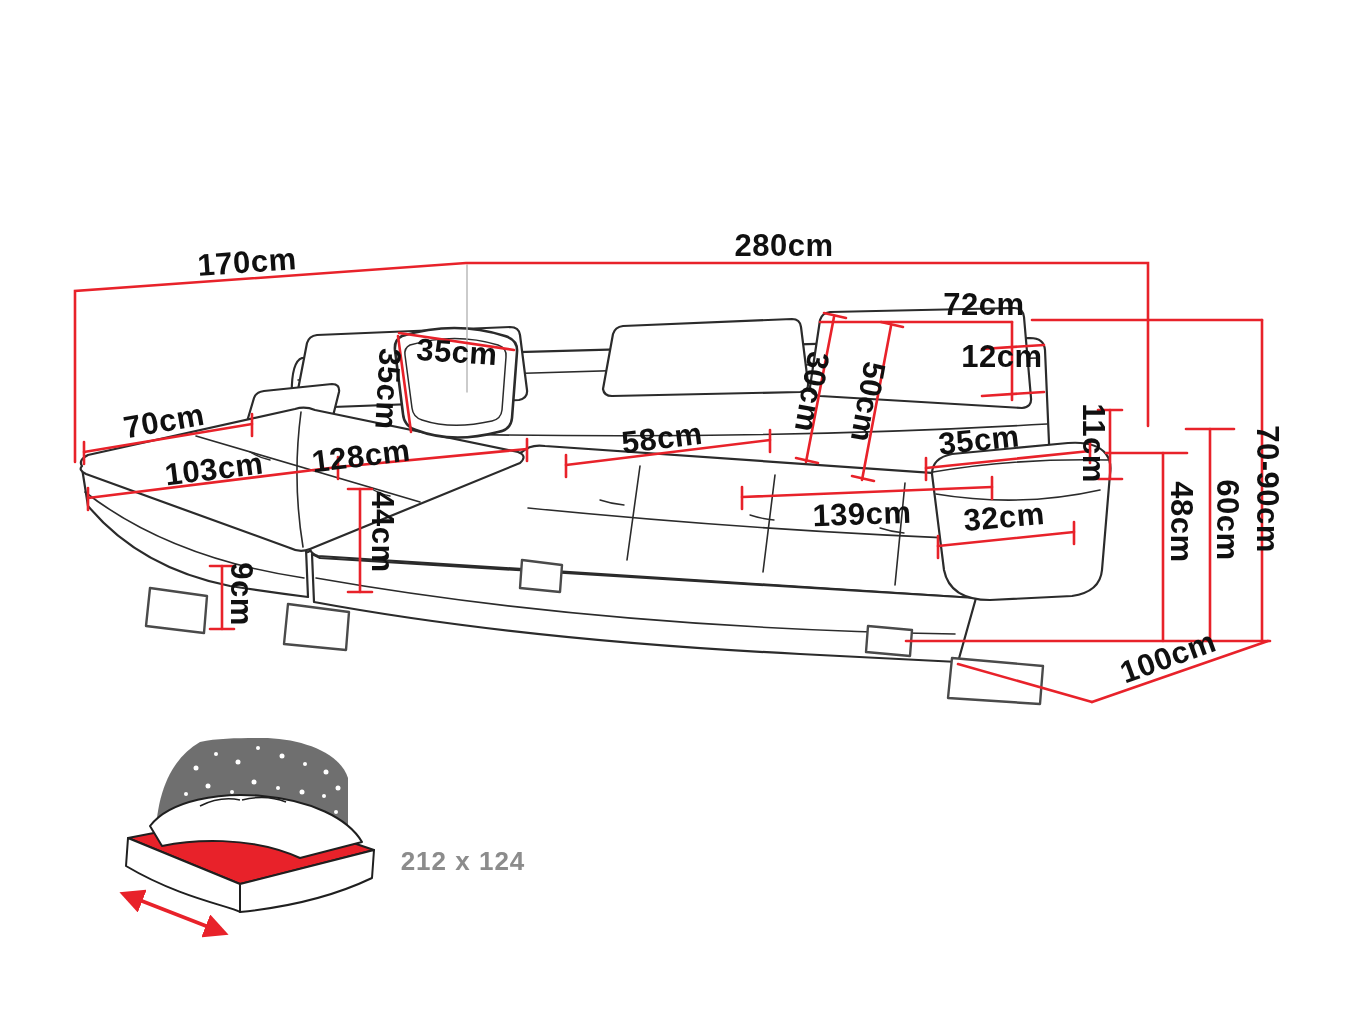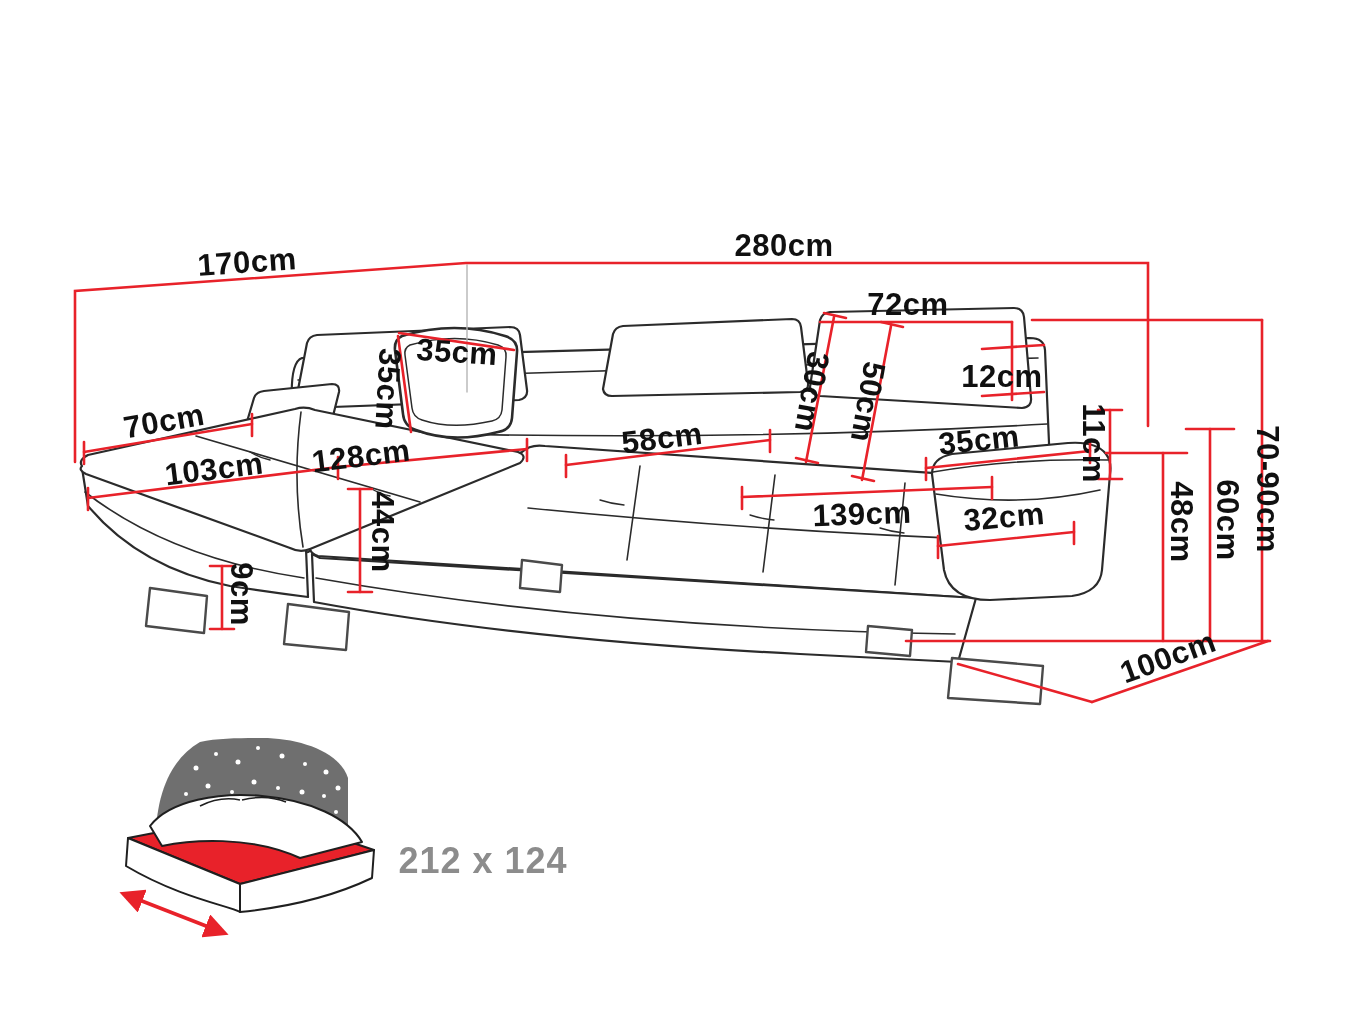--- a/index.html
+++ b/index.html
@@ -7,22 +7,22 @@
     position:relative;width:1362px;height:1022px;background:#ffffff;overflow:hidden;
     font-family:"Liberation Sans", sans-serif;
   }
   .stage svg{position:absolute;left:0;top:0;}
   .dim{
     position:absolute;font-weight:700;font-size:31px;line-height:1;color:#101010;
     white-space:nowrap;transform:translate(-50%,-50%) rotate(var(--rot,0deg));
     transform-origin:center;letter-spacing:0.5px;
   }
   .sleep-size{
-    position:absolute;font-weight:700;font-size:36px;line-height:1;color:#8c8c8c;
-    white-space:nowrap;transform:translate(-50%,-50%);letter-spacing:1px;margin-left:20px;
+    position:absolute;font-weight:700;font-size:26px;line-height:1;color:#8c8c8c;
+    white-space:nowrap;transform:translate(-50%,-50%);letter-spacing:1px;
   }
 </style>
 </head>
 <body>
 
 <div class="stage">
 
   <svg width="1362" height="1022" viewBox="0 0 1362 1022">
     <defs>
       <marker id="ah" viewBox="0 0 10 10" refX="8" refY="5" markerWidth="7" markerHeight="7" orient="auto-start-reverse">
@@ -187,22 +187,22 @@
         <path fill="none" stroke-width="1.5" d="M242,800 q24,-6 44,2"></path>
         <path fill="#ffffff" d="M128,838 L126,866 C180,898 230,906 240,912 L240,884 Z"></path>
         <path fill="#ffffff" d="M374,850 L372,878 C330,898 280,908 240,912 L240,884 Z"></path>
       </g>
       <line x1="124" y1="894" x2="224" y2="933" stroke="#e8222a" stroke-width="3.5" marker-start="url(#ah)" marker-end="url(#ah)"></line>
     </g>
   </svg>
 
   <div class="dim" style="left:247px;top:262px;--rot:-4deg">170cm</div>
   <div class="dim" style="left:784px;top:245px;--rot:0deg">280cm</div>
-  <div class="dim" style="left:908px;top:304px;--rot:0deg">72cm</div>
-  <div class="dim" style="left:1002px;top:376px;--rot:0deg">12cm</div>
+  <div class="dim" style="left:984px;top:304px;--rot:0deg">72cm</div>
+  <div class="dim" style="left:1002px;top:356px;--rot:0deg">12cm</div>
   <div class="dim" style="left:457px;top:352px;--rot:4deg">35cm</div>
   <div class="dim" style="left:388px;top:389px;--rot:93deg">35cm</div>
   <div class="dim" style="left:164px;top:421px;--rot:-10deg">70cm</div>
   <div class="dim" style="left:214px;top:469px;--rot:-7deg">103cm</div>
   <div class="dim" style="left:361px;top:456px;--rot:-7deg">128cm</div>
   <div class="dim" style="left:662px;top:438px;--rot:-7deg">58cm</div>
   <div class="dim" style="left:812px;top:392px;--rot:100deg">30cm</div>
   <div class="dim" style="left:868px;top:402px;--rot:100deg">50cm</div>
   <div class="dim" style="left:979px;top:440px;--rot:-6deg">35cm</div>
   <div class="dim" style="left:1093px;top:443px;--rot:90deg">11cm</div>

